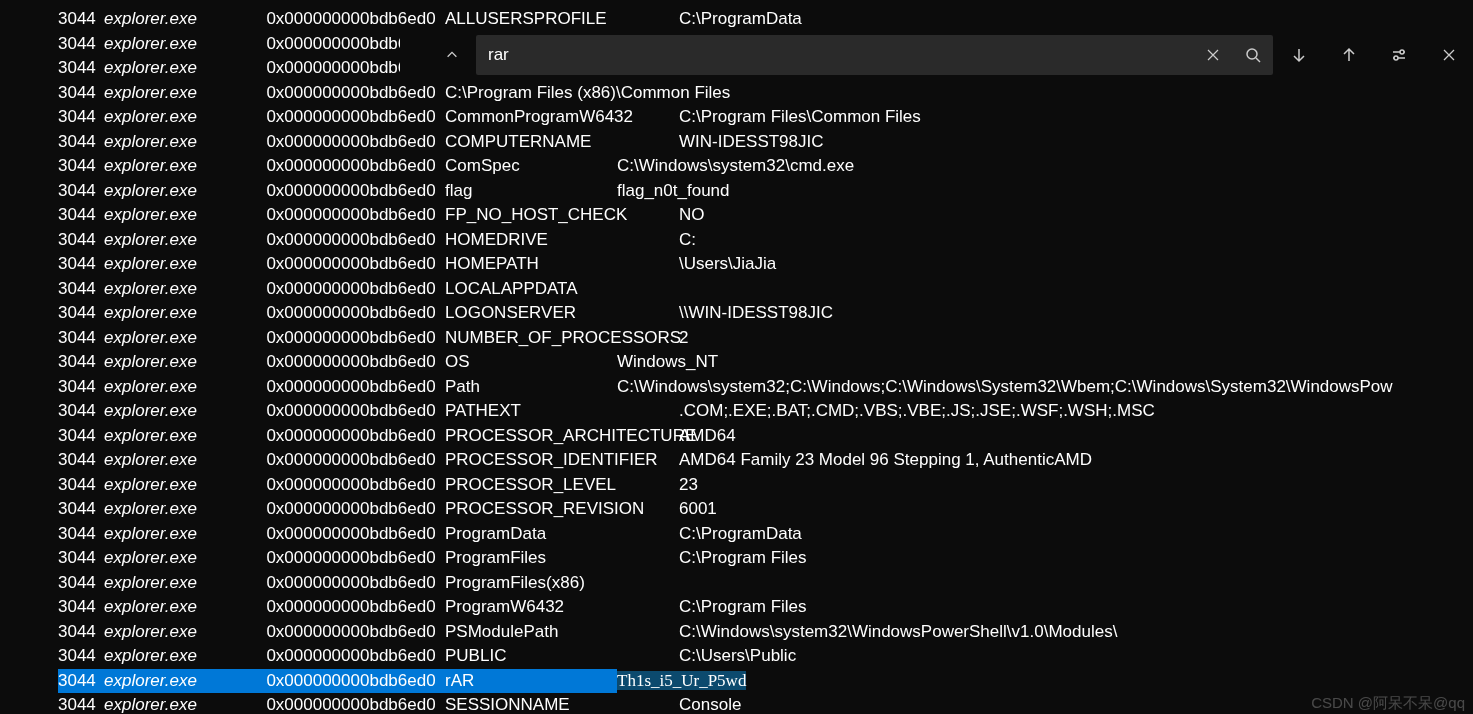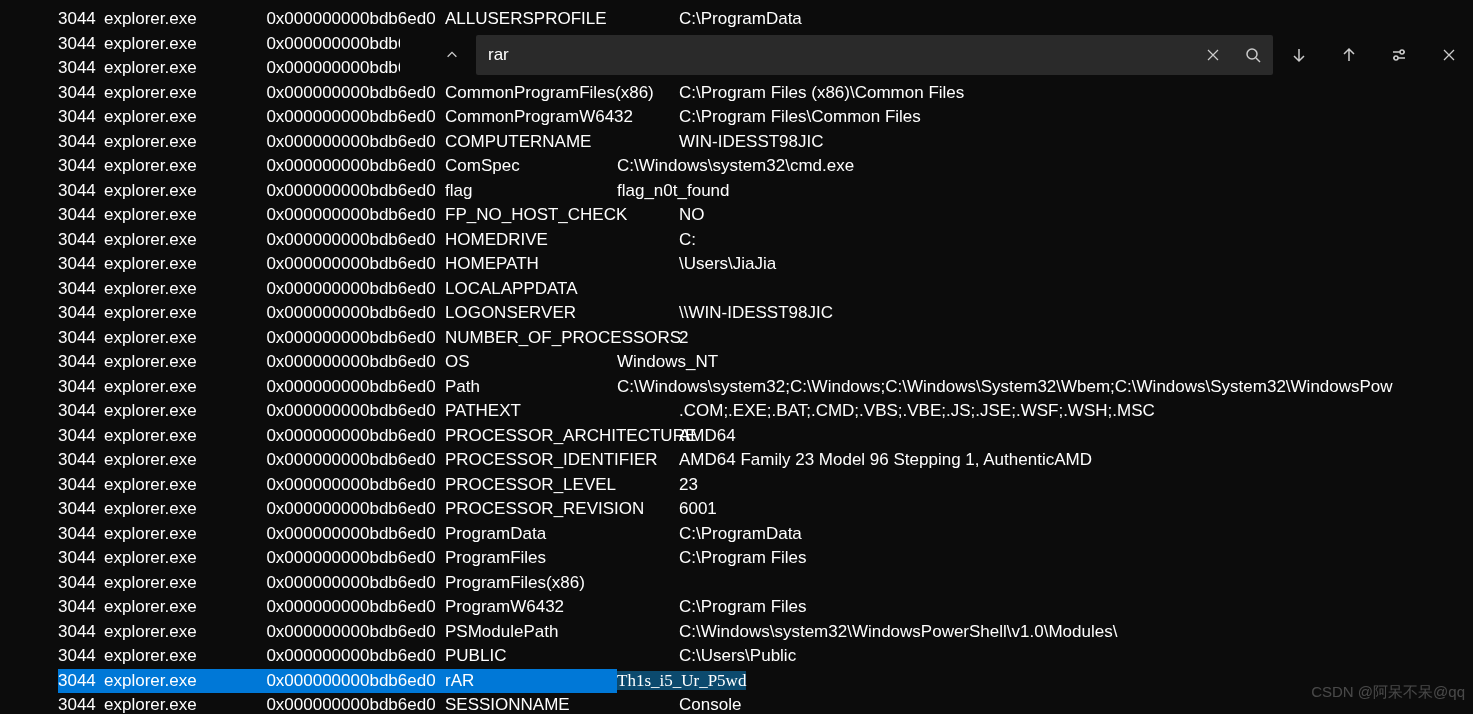--- a/index.html
+++ b/index.html
@@ -20,21 +20,21 @@
   white-space: nowrap;
   margin-left: 40px;
 }
 .row {
   display: flex;
   height: 24.5px;
   line-height: 24.5px;
   padding-left: 18px;
 }
 .c-pid   { width: 46px; flex-shrink: 0; }
-.c-proc  { width: 153px; flex-shrink: 0; }
+.c-proc  { width: 153px; flex-shrink: 0; font-style: italic; }
 .c-addr  { width: 188px; flex-shrink: 0; text-align: center; }
 .c-var   { width: 234px; flex-shrink: 0; }
 .c-val   { flex: 1; }
 .row.var-short .c-var { width: 172px; }
 
 .highlight .c-pid,
 .highlight .c-proc,
 .highlight .c-addr,
 .highlight .c-var { background: #0078d7; }
 .highlight .hl-val { background: #0c4a6e; font-family: Liberation Serif, serif; }
@@ -84,21 +84,21 @@
 .toolbar-btn {
   width: 48px; height: 40px;
   display: flex; align-items: center; justify-content: center;
   cursor: pointer;
 }
 .toolbar-btn svg { width: 16px; height: 16px; }
 
 .watermark {
   position: absolute;
   right: 8px;
-  bottom: 12px;
+  bottom: 1px;
   color: rgba(255,255,255,0.25);
   font-size: 15px;
   pointer-events: none;
 }
 </style>
 </head>
 <body>
 
 <div class="terminal" id="rows">
     <div class="row">
@@ -119,21 +119,20 @@
       <span class="c-pid">3044</span>
       <span class="c-proc">explorer.exe</span>
       <span class="c-addr">0x000000000bdb6ed0</span>
       <span class="c-var"></span>
       <span class="c-val"></span>
     </div>
     <div class="row">
       <span class="c-pid">3044</span>
       <span class="c-proc">explorer.exe</span>
       <span class="c-addr">0x000000000bdb6ed0</span>
-      <span class="c-var">CommonProgramFiles(x86)</span>
       <span class="c-val">C:\Program Files (x86)\Common Files</span>
     </div>
     <div class="row">
       <span class="c-pid">3044</span>
       <span class="c-proc">explorer.exe</span>
       <span class="c-addr">0x000000000bdb6ed0</span>
       <span class="c-var">CommonProgramW6432</span>
       <span class="c-val">C:\Program Files\Common Files</span>
     </div>
     <div class="row">

